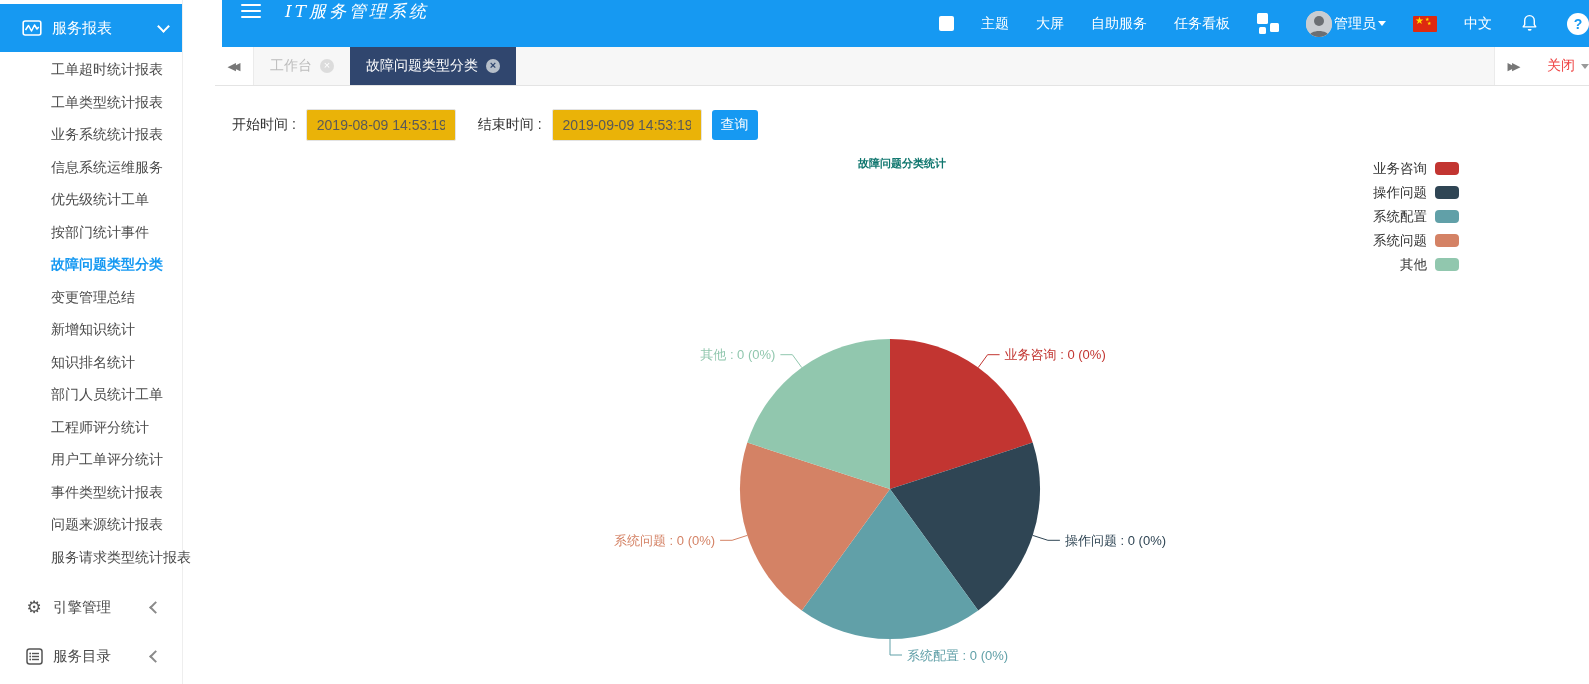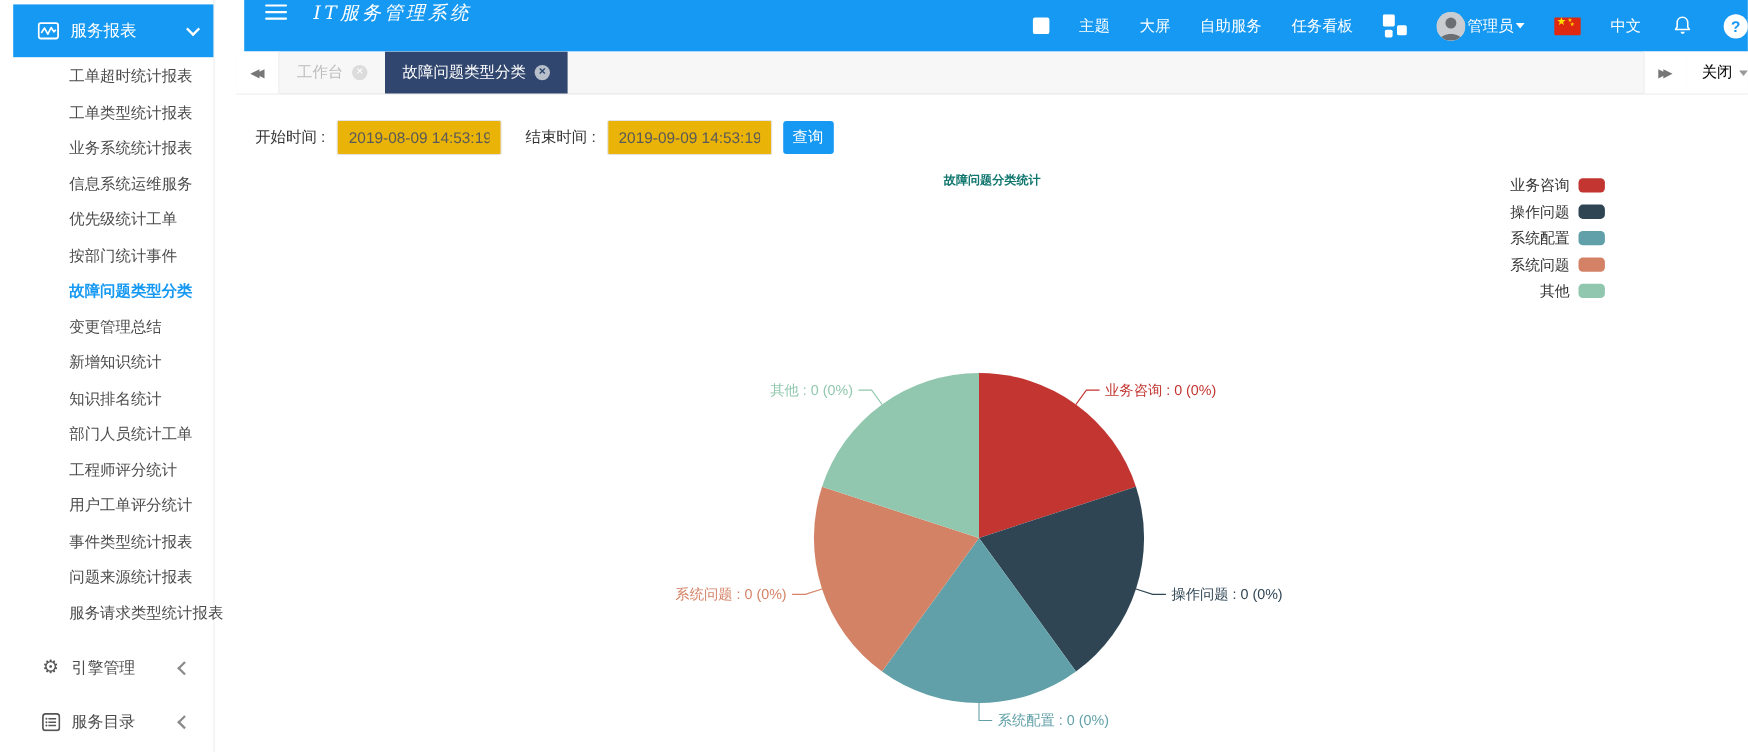--- a/index.html
+++ b/index.html
@@ -30,21 +30,21 @@
   .flag{width:24px;height:16px;background:#de2910;position:relative;display:inline-block;border-radius:1px;}
   .flag span{position:absolute;color:#ffde00;line-height:1;}
   .help-circle{
     width:22px;height:22px;border-radius:50%;background:#fff;color:var(--accent,#1699f2);
     font-weight:bold;font-size:14px;display:flex;align-items:center;justify-content:center;
     margin-right:-12px;
   }
 
   
   .sidebar{
-    position:absolute;left:12px;top:0;width:183px;bottom:0;background:#fff;
+    position:absolute;left:0;top:0;width:183px;bottom:0;background:#fff;
     border-right:1px solid #eee;box-sizing:border-box;
   }
   .side-header{
     margin-top:4px;height:48px;background:var(--accent,#1699f2);color:#fff;
     display:flex;align-items:center;padding:0 14px 0 22px;box-sizing:border-box;
   }
   .side-header-label{font-size:15px;margin-left:10px;flex:1;}
   .chev{display:inline-block;width:7px;height:7px;border-right:2px solid currentColor;border-bottom:2px solid currentColor;}
   .chev-down{transform:rotate(45deg);margin-top:-4px;}
   .chev-left{transform:rotate(135deg);color:#8a8a8a;}
@@ -70,21 +70,21 @@
   .tab-scroll{width:38px;display:flex;align-items:center;justify-content:center;color:#8a8a8a;cursor:pointer;border-right:1px solid #ebebeb;background:#fff;}
   .tab-scroll.right{border-right:none;border-left:1px solid #ebebeb;margin-left:auto;background:#fff;}
   .dbl-arrow{font-size:11px;letter-spacing:-4px;color:#777;padding-right:4px;}
   .tab{display:flex;align-items:center;gap:8px;padding:0 16px;color:#bdbdbd;cursor:pointer;white-space:nowrap;}
   .tab .tab-close{
     width:14px;height:14px;border-radius:50%;background:#dcdcdc;color:#fff;
     font-size:11px;line-height:13px;text-align:center;display:inline-block;
   }
   .tab.active{background:var(--tab-active,#30466e);color:#fff;}
   .tab.active .tab-close{background:#b6bfca;color:var(--tab-active,#30466e);font-weight:bold;}
-  .tab-closeall{display:flex;align-items:center;gap:6px;color:#000000;padding:0 10px 0 14px;cursor:pointer;background:#fff;}
+  .tab-closeall{display:flex;align-items:center;gap:6px;color:#ef4444;padding:0 10px 0 14px;cursor:pointer;background:#fff;}
   .tab-closeall .caret{border-top-color:#9a9a9a;margin-right:-10px;}
 
   
   .content{position:relative;height:598px;background:#fff;}
   .filter-row{position:absolute;left:17px;top:23px;display:flex;align-items:center;font-size:14px;color:#333;}
   .filter-label{margin-right:10px;white-space:nowrap;}
   .date-input{
     width:150px;height:32px;border:1px solid #e3e3e3;border-radius:2px;
     color:#595959;font-size:14px;padding:0 10px;box-sizing:border-box;outline:none;
     font-family:"Liberation Sans","DejaVu Sans",sans-serif;background:#eab308;

